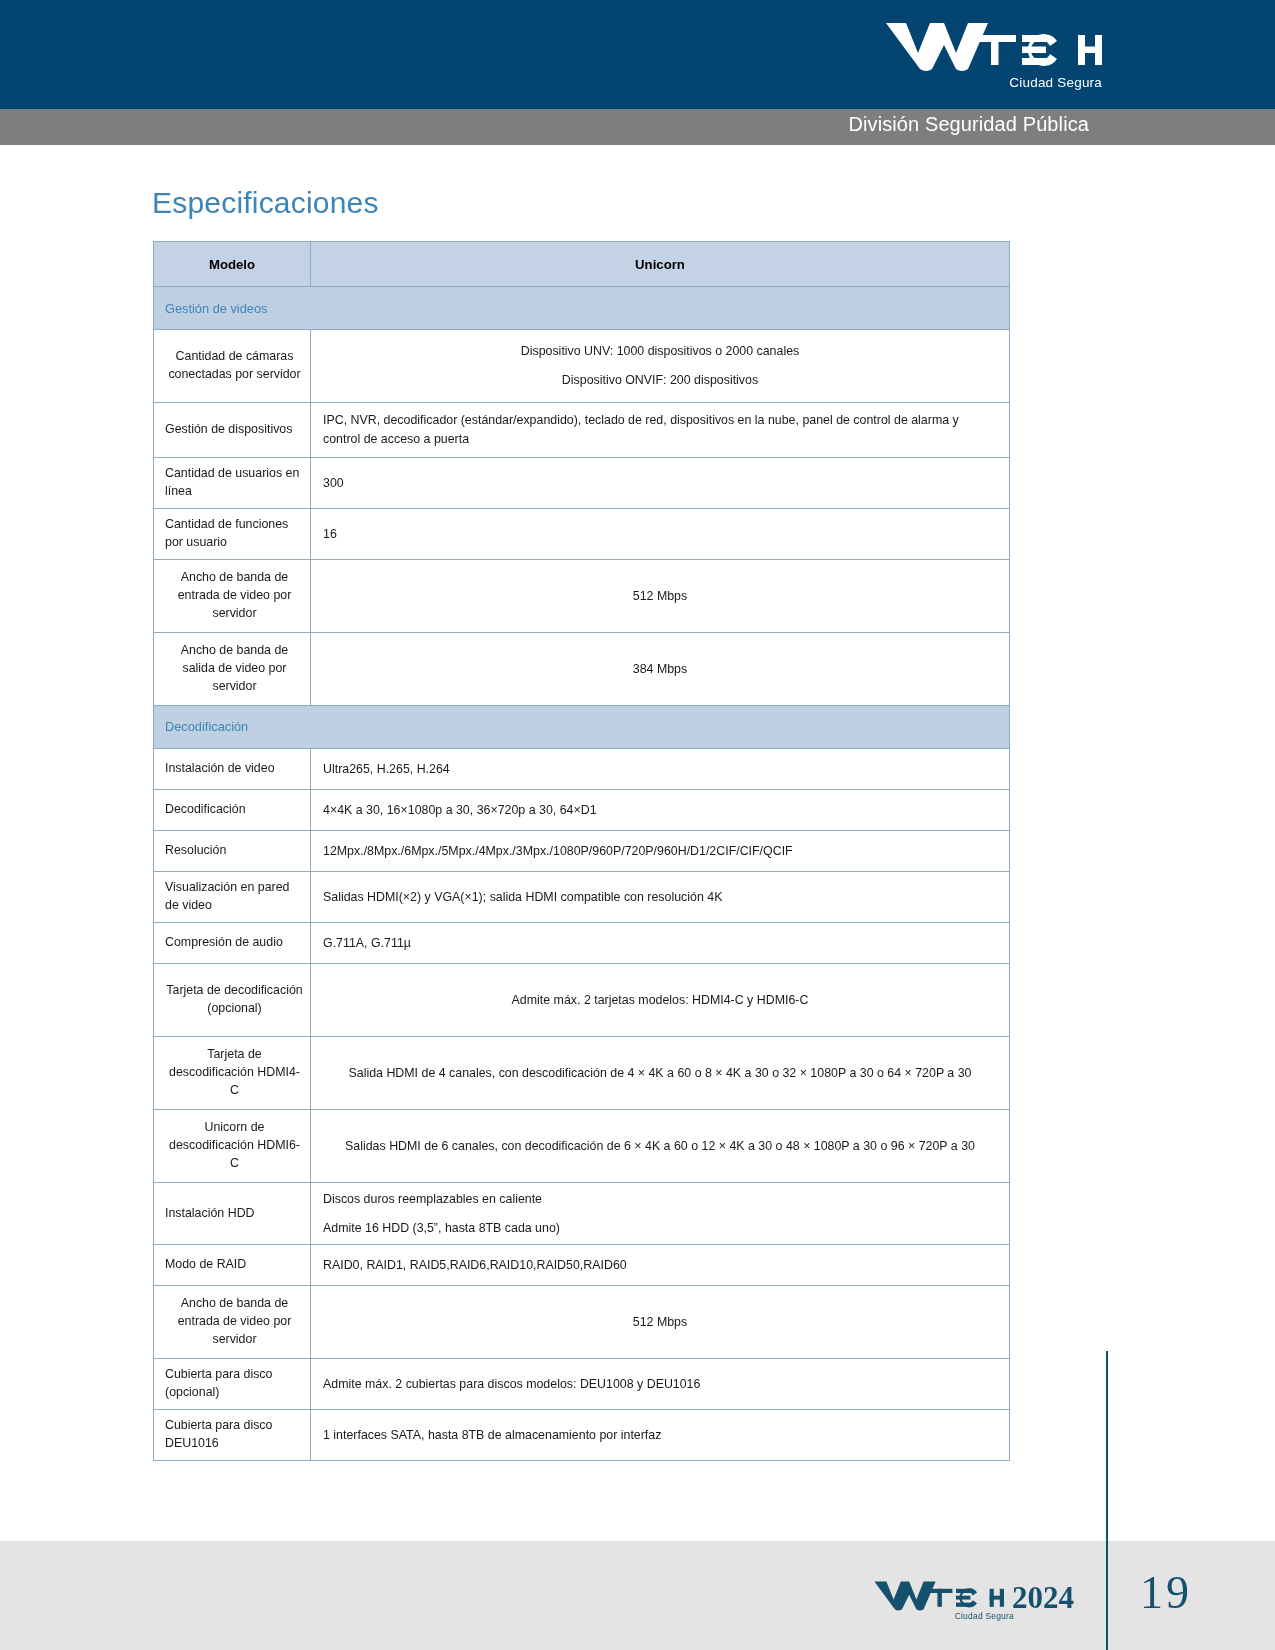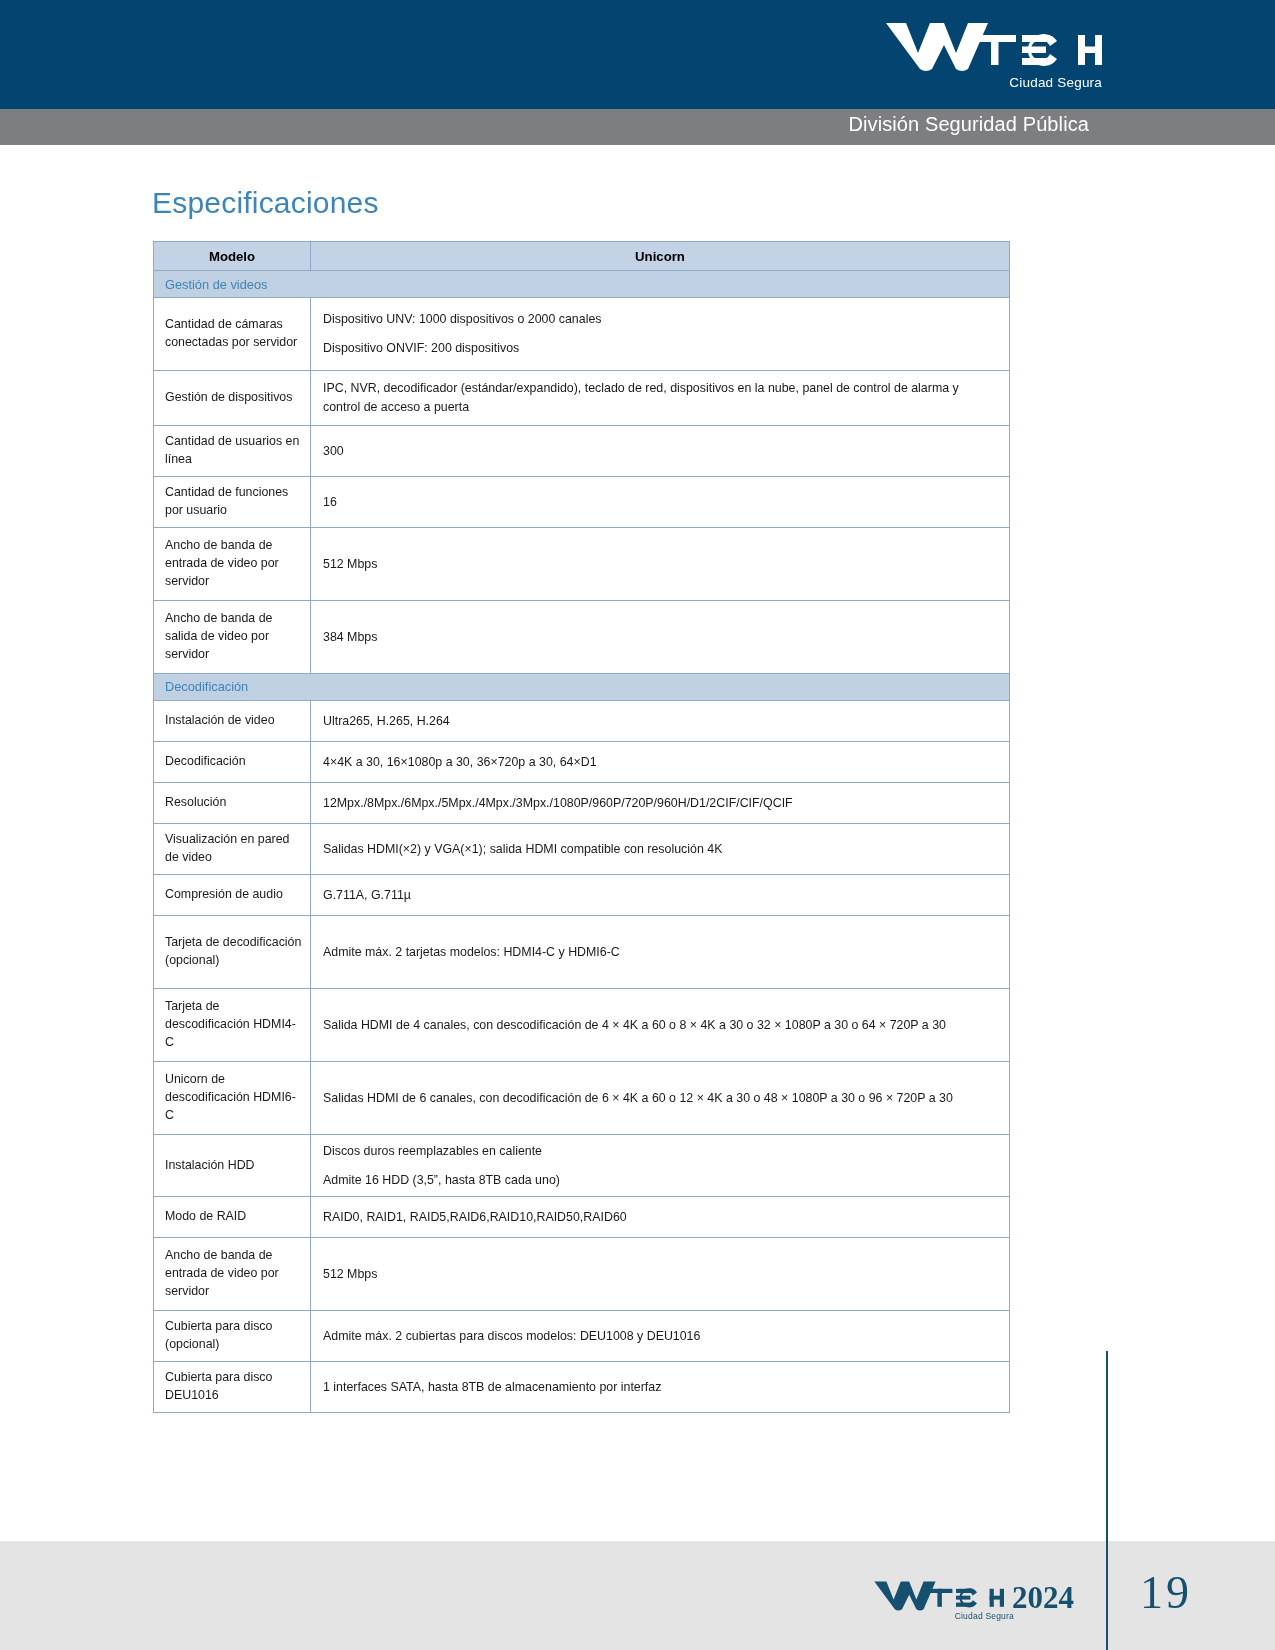--- a/index.html
+++ b/index.html
@@ -76,21 +76,21 @@
     border-collapse: collapse;
     table-layout: fixed;
     font-size: 12.4px;
     color: #1a1a1a;
   }
   .spec-table col.c1 { width: 157px; }
   .spec-table col.c2 { width: 699px; }
 
   .spec-table td, .spec-table th {
     border: 1px solid #8fa9c6;
-    padding: 0;
+    padding: 8px;
     vertical-align: middle;
   }
 
   
   .hdr th {
     background: #c3d2e4;
     font-weight: bold;
     font-size: 13.2px;
     text-align: center;
     height: 28px;
@@ -115,21 +115,21 @@
   
   td.val {
     padding: 7px 12px 7px 12px;
     line-height: 1.5;
     vertical-align: middle;
   }
   td.val .line { display: block; }
   td.val .line + .line { margin-top: 10px; }
 
   
-  tr.h-tall td { height: 58px; }
+  tr.h-tall td { height: 58px; text-align: center; }
   tr.h-mid  td { height: 40px; }
   tr.h-one  td { height: 26px; }
   tr.h-two  td { height: 34px; }
 
   
   .footer-band {
     position: absolute;
     left: 0;
     top: 1541px;
     width: 1275px;

